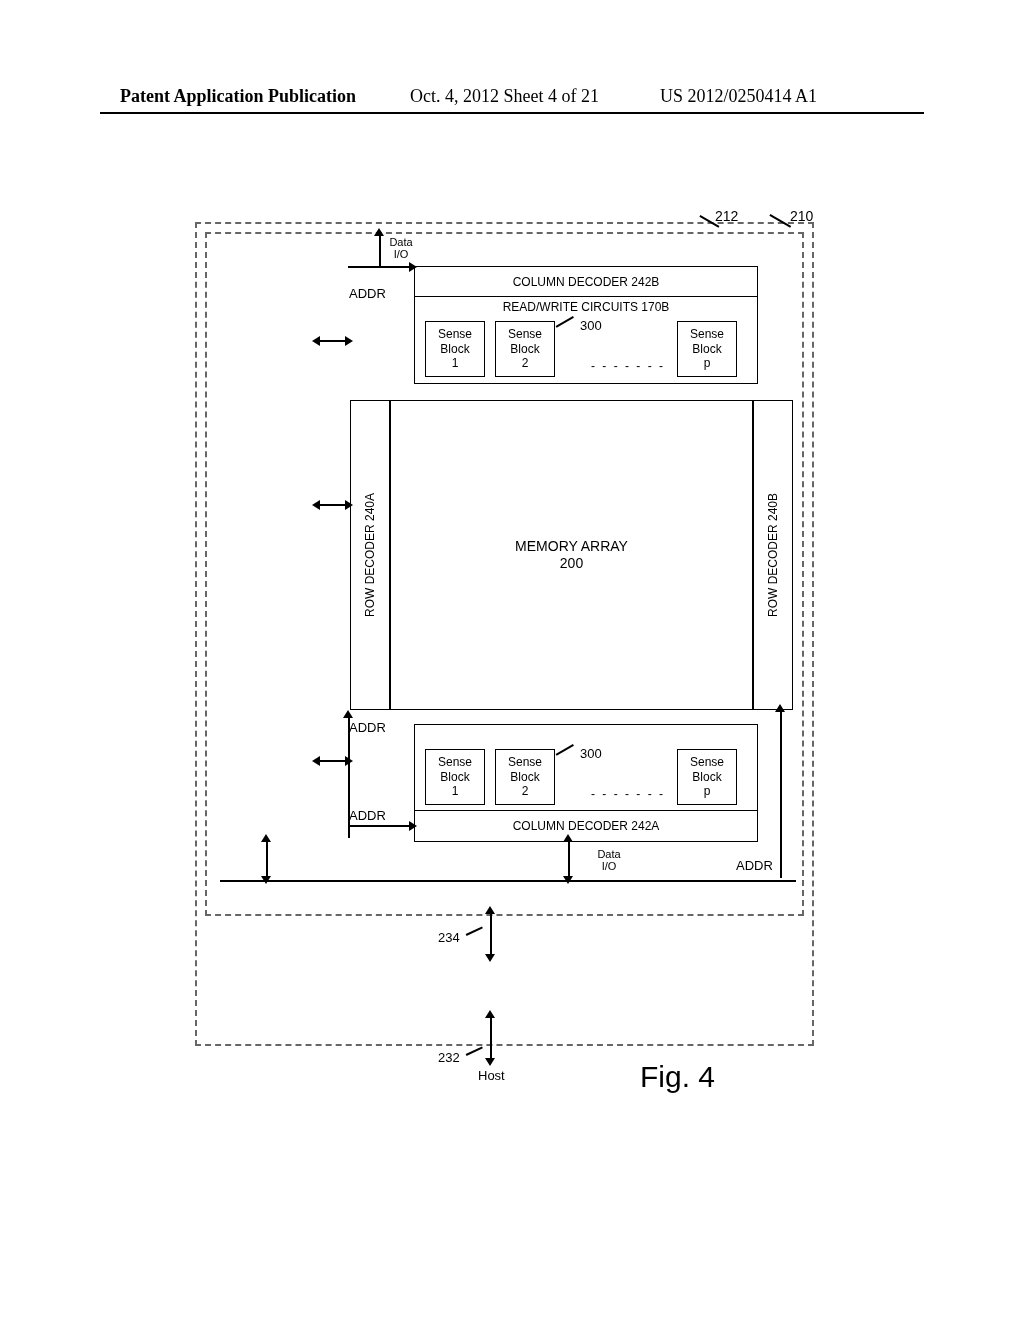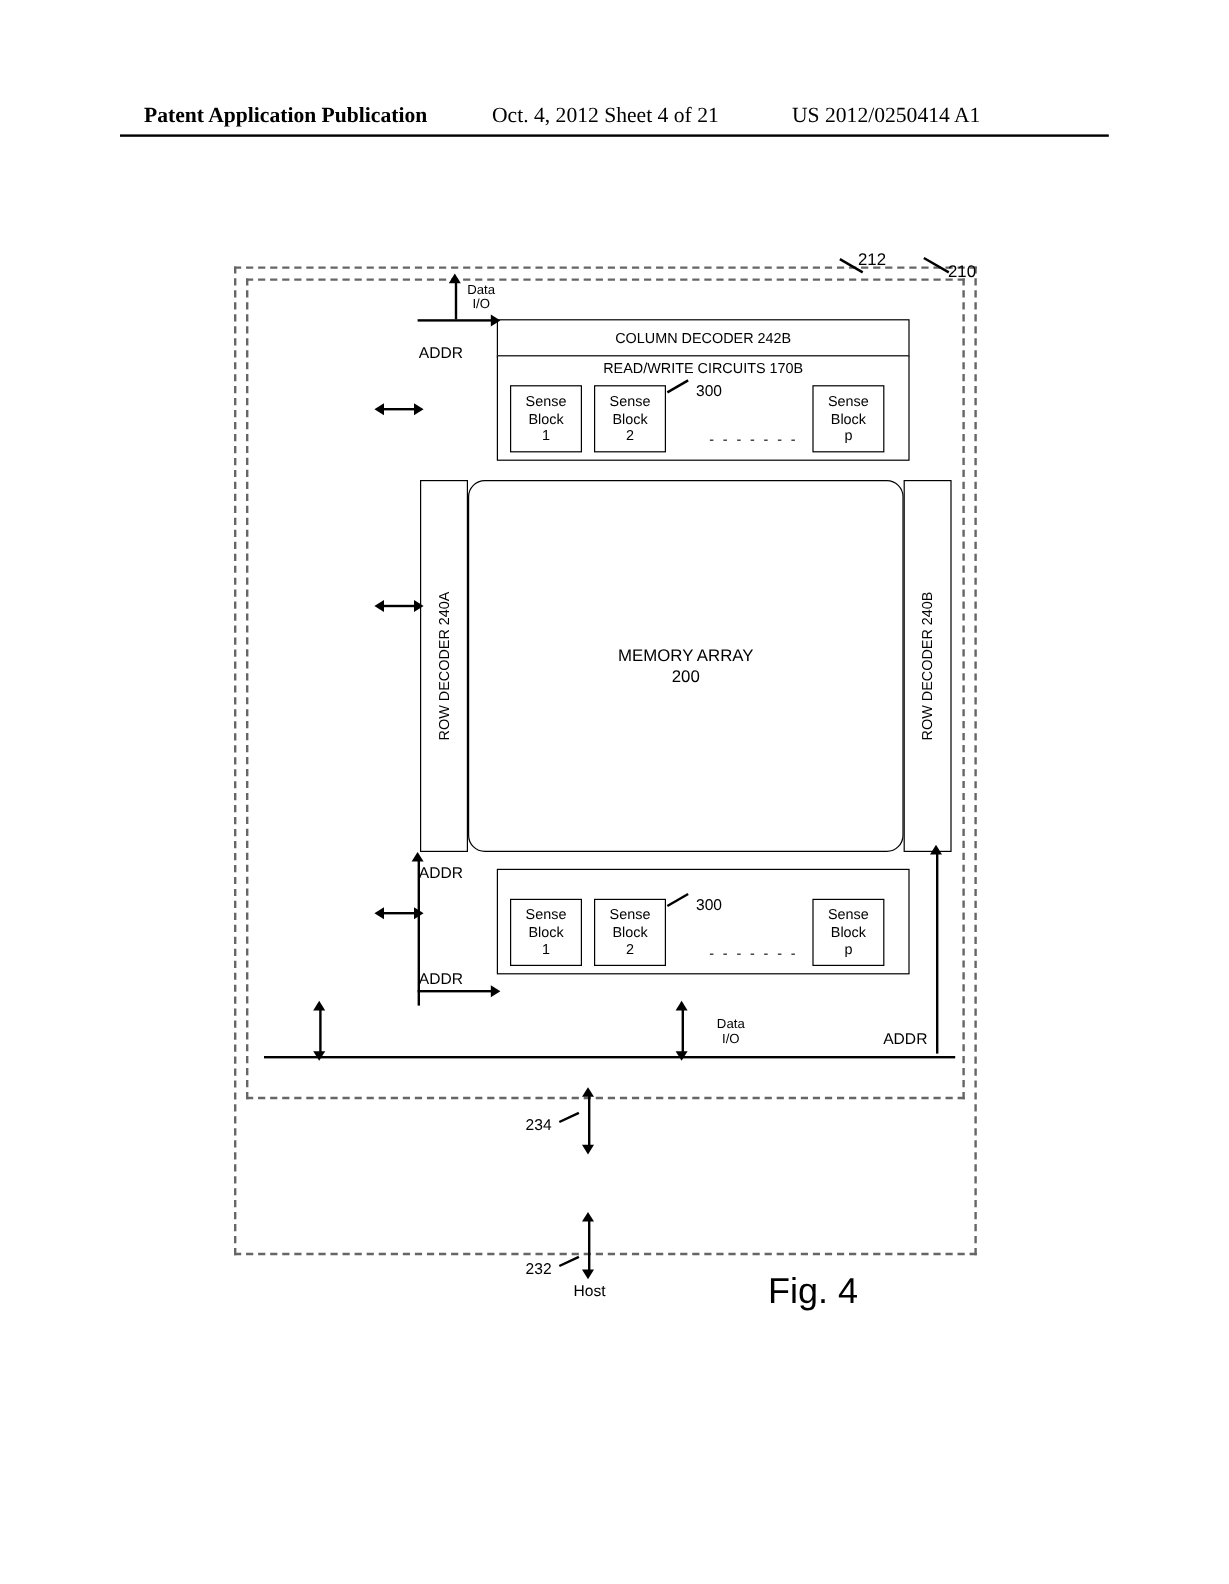--- a/index.html
+++ b/index.html
@@ -68,21 +68,21 @@
 <div class="page">
 
   <div class="hdr">
     <span class="hdr-left">Patent Application Publication</span>
     <span class="hdr-mid">Oct. 4, 2012  Sheet 4 of 21</span>
     <span class="hdr-right">US 2012/0250414 A1</span>
   </div>
   <div class="hdr-rule"></div>
 
   <div class="outer-dash" style="left:195px; top:222px; width:615px; height:820px;"></div>
-  <div class="lbl" style="left:790px; top:218px; font-size:14px;">210</div>
+  <div class="lbl" style="left:790px; top:208px; font-size:14px;">210</div>
 
   <div class="arrow-line" style="left:770px; top:214px; width:24px; height:1.5px; transform:rotate(30deg); transform-origin:left center;"></div>
 
   <div class="inner-dash" style="left:205px; top:232px; width:595px; height:680px;"></div>
   <div class="lbl" style="left:715px; top:208px; font-size:14px;">212</div>
   <div class="arrow-line" style="left:700px; top:215px; width:22px; height:1.5px; transform:rotate(30deg); transform-origin:left center;"></div>
 
 
   <div class="box" style="left:350px; top:400px; width:38px; height:308px;">
     <div class="rot" style="width:100%; height:100%;">
@@ -117,21 +117,21 @@
     <div class="box vcenter" style="left:262px; top:24px; width:58px; height:54px;">
       <span style="white-space:pre-line;">Sense
 Block</span>
       <span>p</span>
     </div>
   </div>
 
   <div class="arrow-line" style="left:556px; top:326px; width:20px; height:1.5px; transform:rotate(-30deg); transform-origin:left center;"></div>
   <div class="lbl" style="left:580px; top:318px;">300</div>
 
-  <div class="box vcenter" style="left:390px; top:400px; width:361px; height:308px;border-radius:14px;">
+  <div class="box vcenter" style="left:390px; top:400px; width:361px; height:308px;">
     <span style="font-size:14px;">MEMORY ARRAY</span>
     <span class="und" style="font-size:14px;">200</span>
   </div>
 
   <div class="box" style="left:414px; top:724px; width:342px; height:86px;">
     <div class="box vcenter" style="left:10px; top:24px; width:58px; height:54px;">
       <span style="white-space:pre-line;">Sense
 Block</span>
       <span>1</span>
     </div>
@@ -143,20 +143,23 @@
     <div class="dots" style="left:176px; top:62px;">- - - - - - -</div>
     <div class="box vcenter" style="left:262px; top:24px; width:58px; height:54px;">
       <span style="white-space:pre-line;">Sense
 Block</span>
       <span>p</span>
     </div>
   </div>
   <div class="arrow-line" style="left:556px; top:754px; width:20px; height:1.5px; transform:rotate(-30deg); transform-origin:left center;"></div>
   <div class="lbl" style="left:580px; top:746px;">300</div>
 
+  <div class="box vcenter" style="left:414px; top:810px; width:342px; height:30px;">
+    <span><span>COLUMN DECODER</span> <span class="und">242A</span></span>
+  </div>
 
 
   <div class="figlabel" style="left:640px; top:1060px;">Fig. 4</div>
 
   <div class="arrow-line" style="left:379px; top:234px; width:2px; height:32px;"></div>
   <div class="arr-u" style="left:374px; top:228px;"></div>
   <div class="lbl-s" style="left:386px; top:236px; width:30px;">Data
 I/O</div>
 
   <div class="arrow-line" style="left:348px; top:266px; width:66px; height:2px;"></div>

